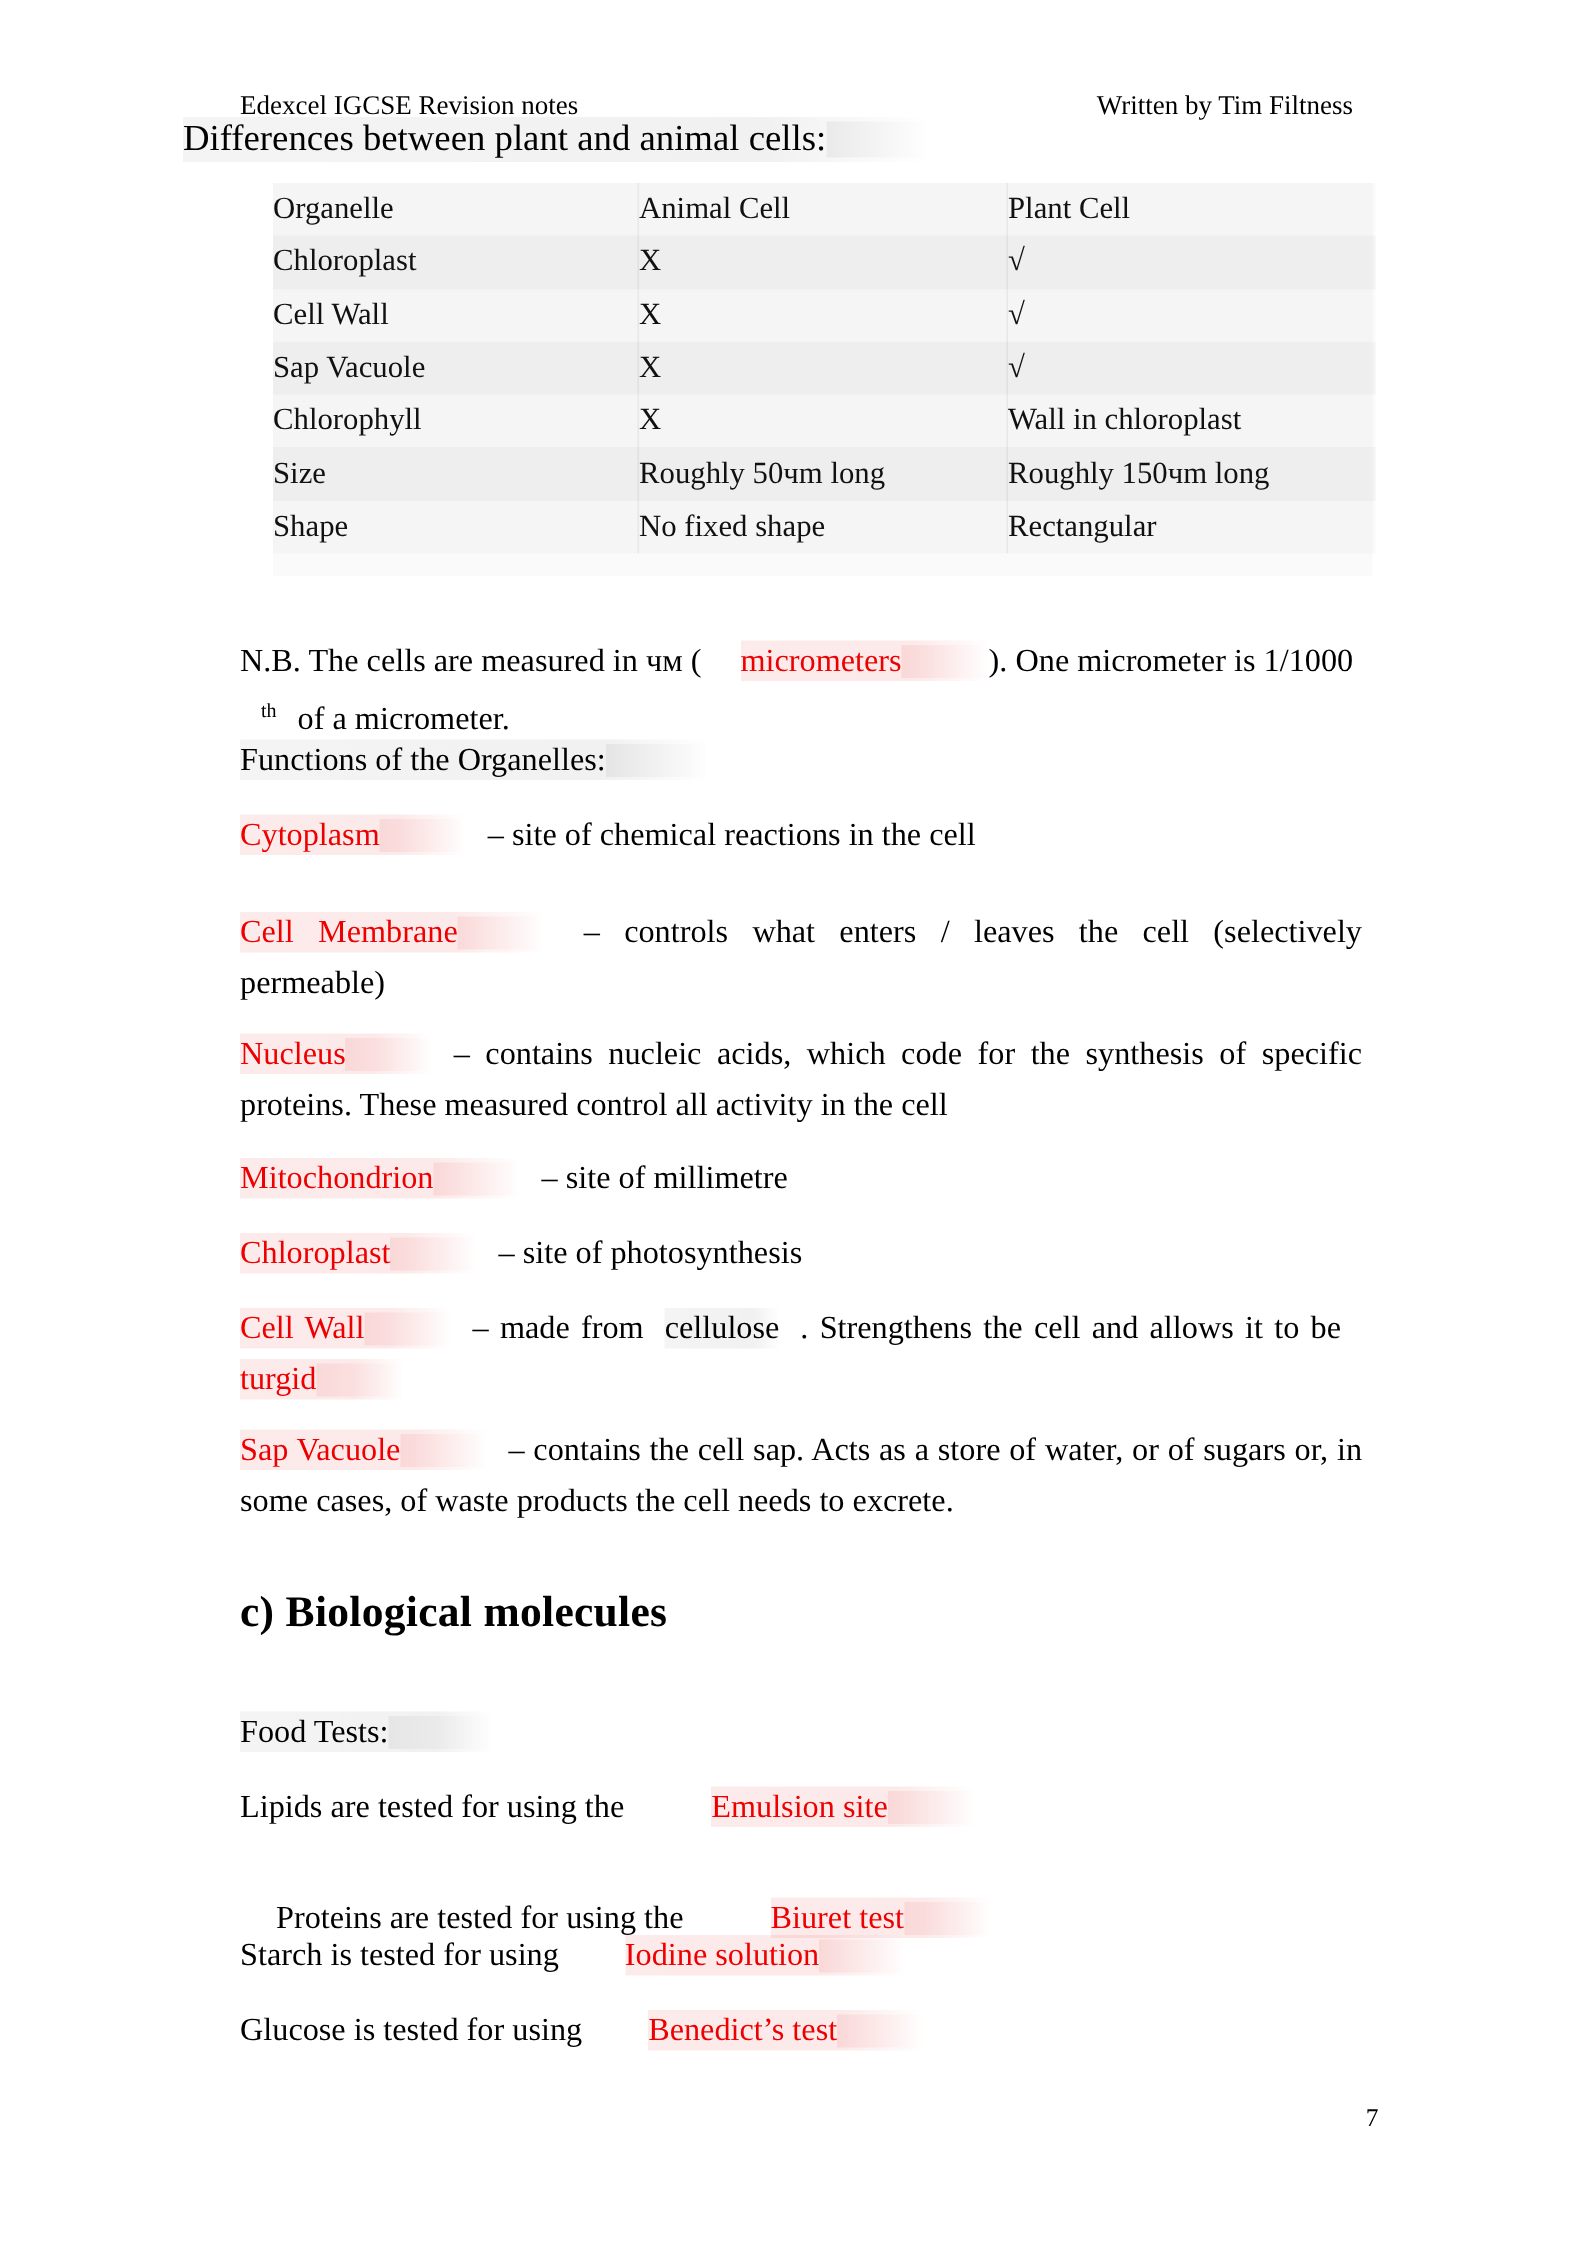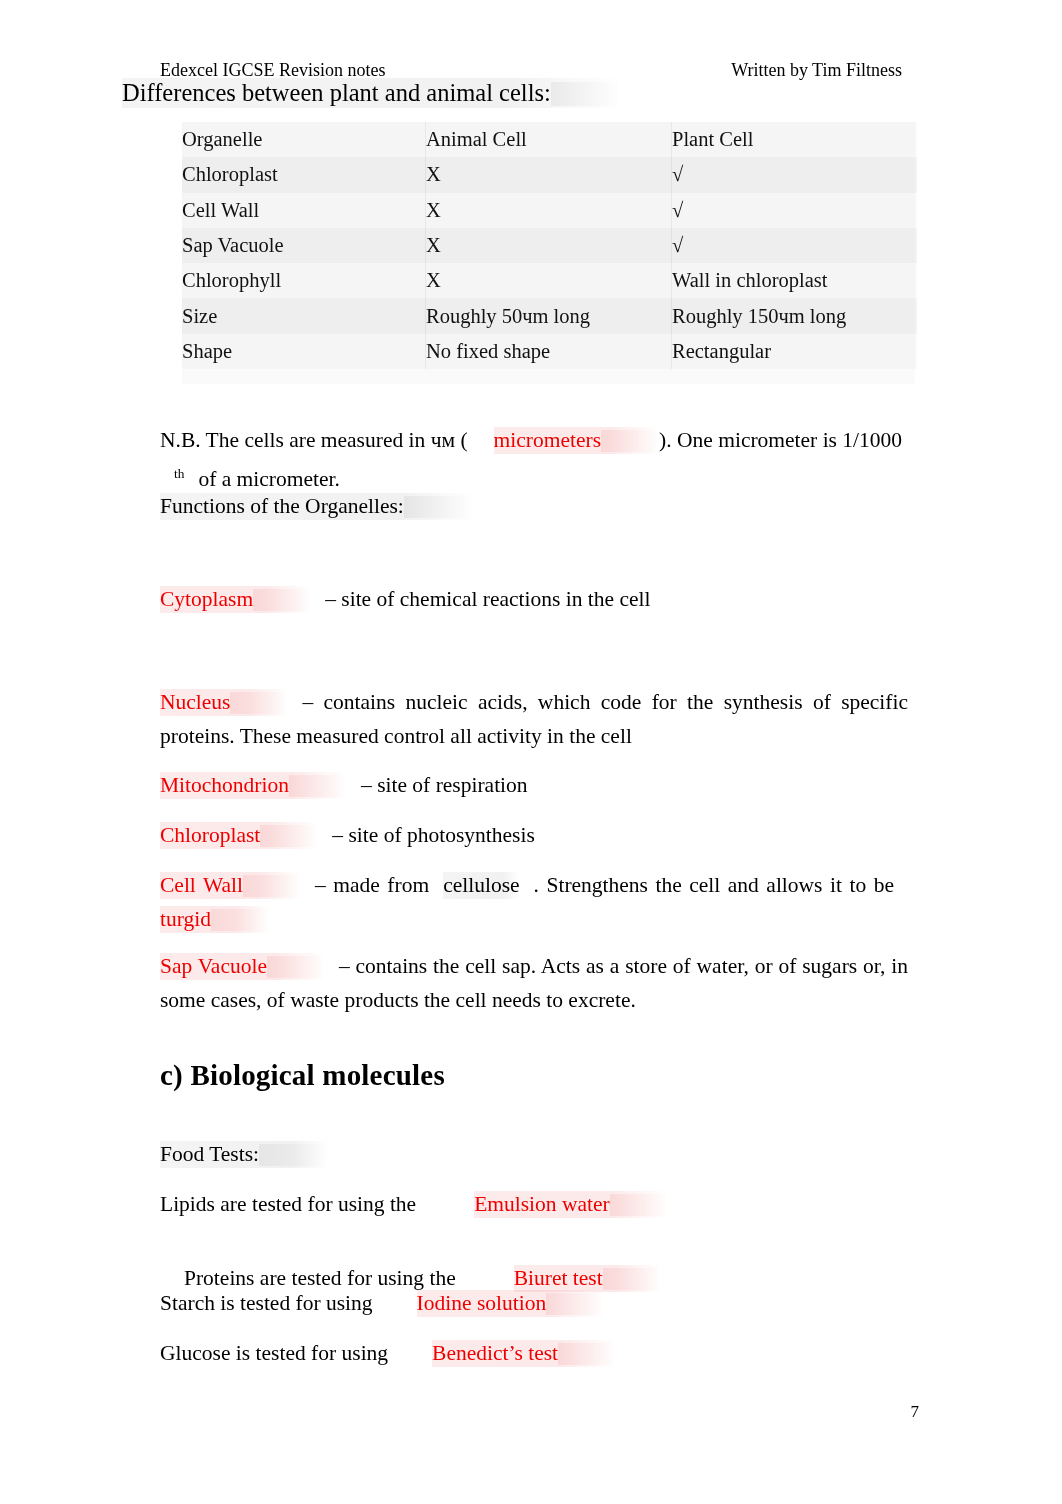--- a/index.html
+++ b/index.html
@@ -208,31 +208,34 @@
   </div>
 
   <div class="para" style="top:423px;">
     <span>N.B. The cells are measured in чм (</span><span class="gap-md"></span><span class="red hl-red hl-red-tail">micrometers</span><span>). One micrometer is 1/1000</span><span class="gap-sm"></span><span class="sup">th</span><span class="gap-sm"></span><span>of a micrometer.</span>
   </div>
 
   <div class="para" style="top:489px;">
     <span class="hl-gray hl-gray-tail">Functions of the Organelles:</span>
   </div>
 
-  <div class="para" style="top:582px;">
+  <div class="para" style="top:539px;">
     <span class="red hl-red hl-red-tail">Cytoplasm</span><span class="gap-sm"></span><span>– site of chemical reactions in the cell</span>
   </div>
 
+  <div class="para justify" style="top:604px; width:748px;">
+    <span class="red hl-red hl-red-tail">Cell Membrane</span><span class="gap-md"></span><span>– controls what enters / leaves the cell (selectively permeable)</span>
+  </div>
 
   <div class="para justify" style="top:685px; width:748px;">
     <span class="red hl-red hl-red-tail">Nucleus</span><span class="gap-sm"></span><span>– contains nucleic acids, which code for the synthesis of specific proteins. These measured control all activity in the cell</span>
   </div>
 
   <div class="para" style="top:768px;">
-    <span class="red hl-red hl-red-tail">Mitochondrion</span><span class="gap-sm"></span><span>– site of respiration</span>
+    <span class="red hl-red hl-red-tail">Mitochondrion</span><span class="gap-sm"></span><span>– site of millimetre</span>
   </div>
 
   <div class="para" style="top:818px;">
     <span class="red hl-red hl-red-tail">Chloroplast</span><span class="gap-sm"></span><span>– site of photosynthesis</span>
   </div>
 
   <div class="para justify" style="top:868px; width:748px;">
     <span class="red hl-red hl-red-tail">Cell Wall</span><span class="gap-sm"></span><span>– made from</span><span class="gap-sm"></span><span class="hl-gray">cellulose</span><span class="gap-sm"></span><span>. Strengthens the cell and allows it to be</span><span class="gap-sm"></span><span class="red hl-red hl-red-tail">turgid</span>
   </div>
 
@@ -240,21 +243,21 @@
     <span class="red hl-red hl-red-tail">Sap Vacuole</span><span class="gap-sm"></span><span>– contains the cell sap. Acts as a store of water, or of sugars or, in some cases, of waste products the cell needs to excrete.</span>
   </div>
 
   <div class="heading-c">c) Biological molecules</div>
 
   <div class="para" style="top:1137px;">
     <span class="hl-gray hl-gray-tail">Food Tests:</span>
   </div>
 
   <div class="para" style="top:1187px;">
-    <span>Lipids are tested for using the</span><span class="gap-xl"></span><span class="red hl-red hl-red-tail">Emulsion water</span>
+    <span>Lipids are tested for using the</span><span class="gap-xl"></span><span class="red hl-red hl-red-tail">Emulsion site</span>
   </div>
 
   <div class="para" style="top:1261px;margin-left:24px;">
     <span>Proteins are tested for using the</span><span class="gap-xl"></span><span class="red hl-red hl-red-tail">Biuret test</span>
   </div>
 
   <div class="para" style="top:1286px;">
     <span>Starch is tested for using</span><span class="gap-lg"></span><span class="red hl-red hl-red-tail">Iodine solution</span>
   </div>
 

